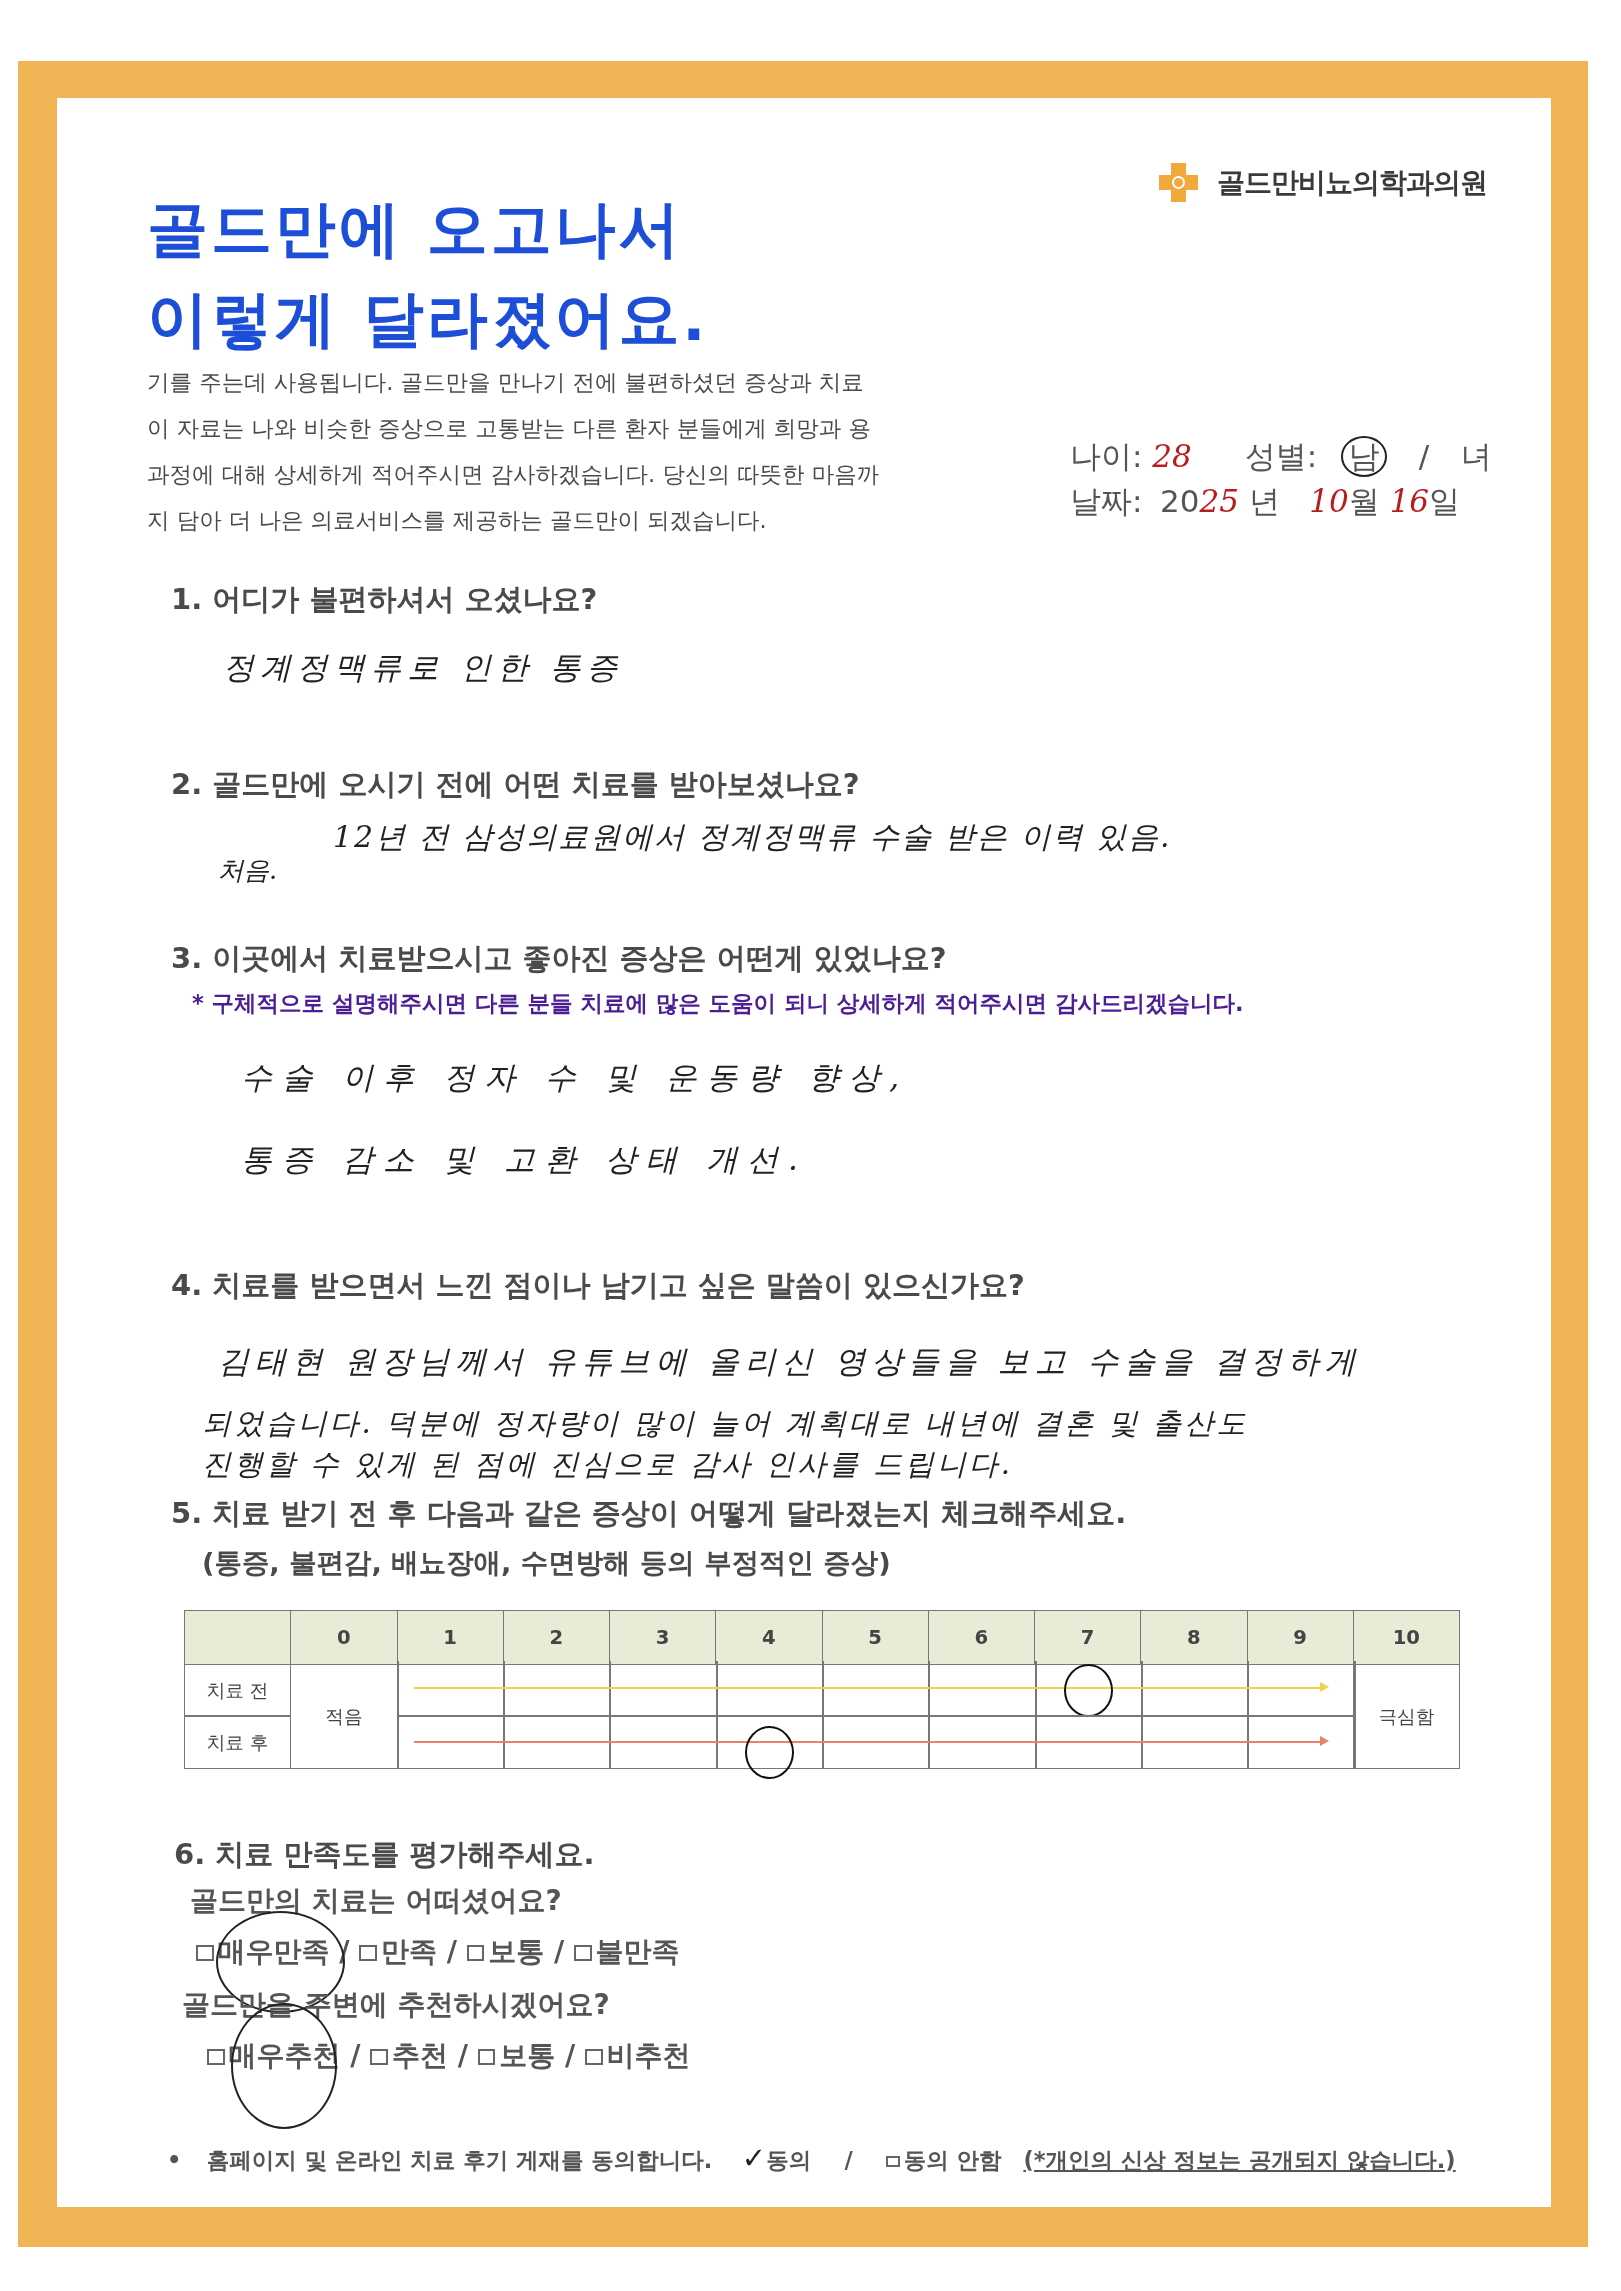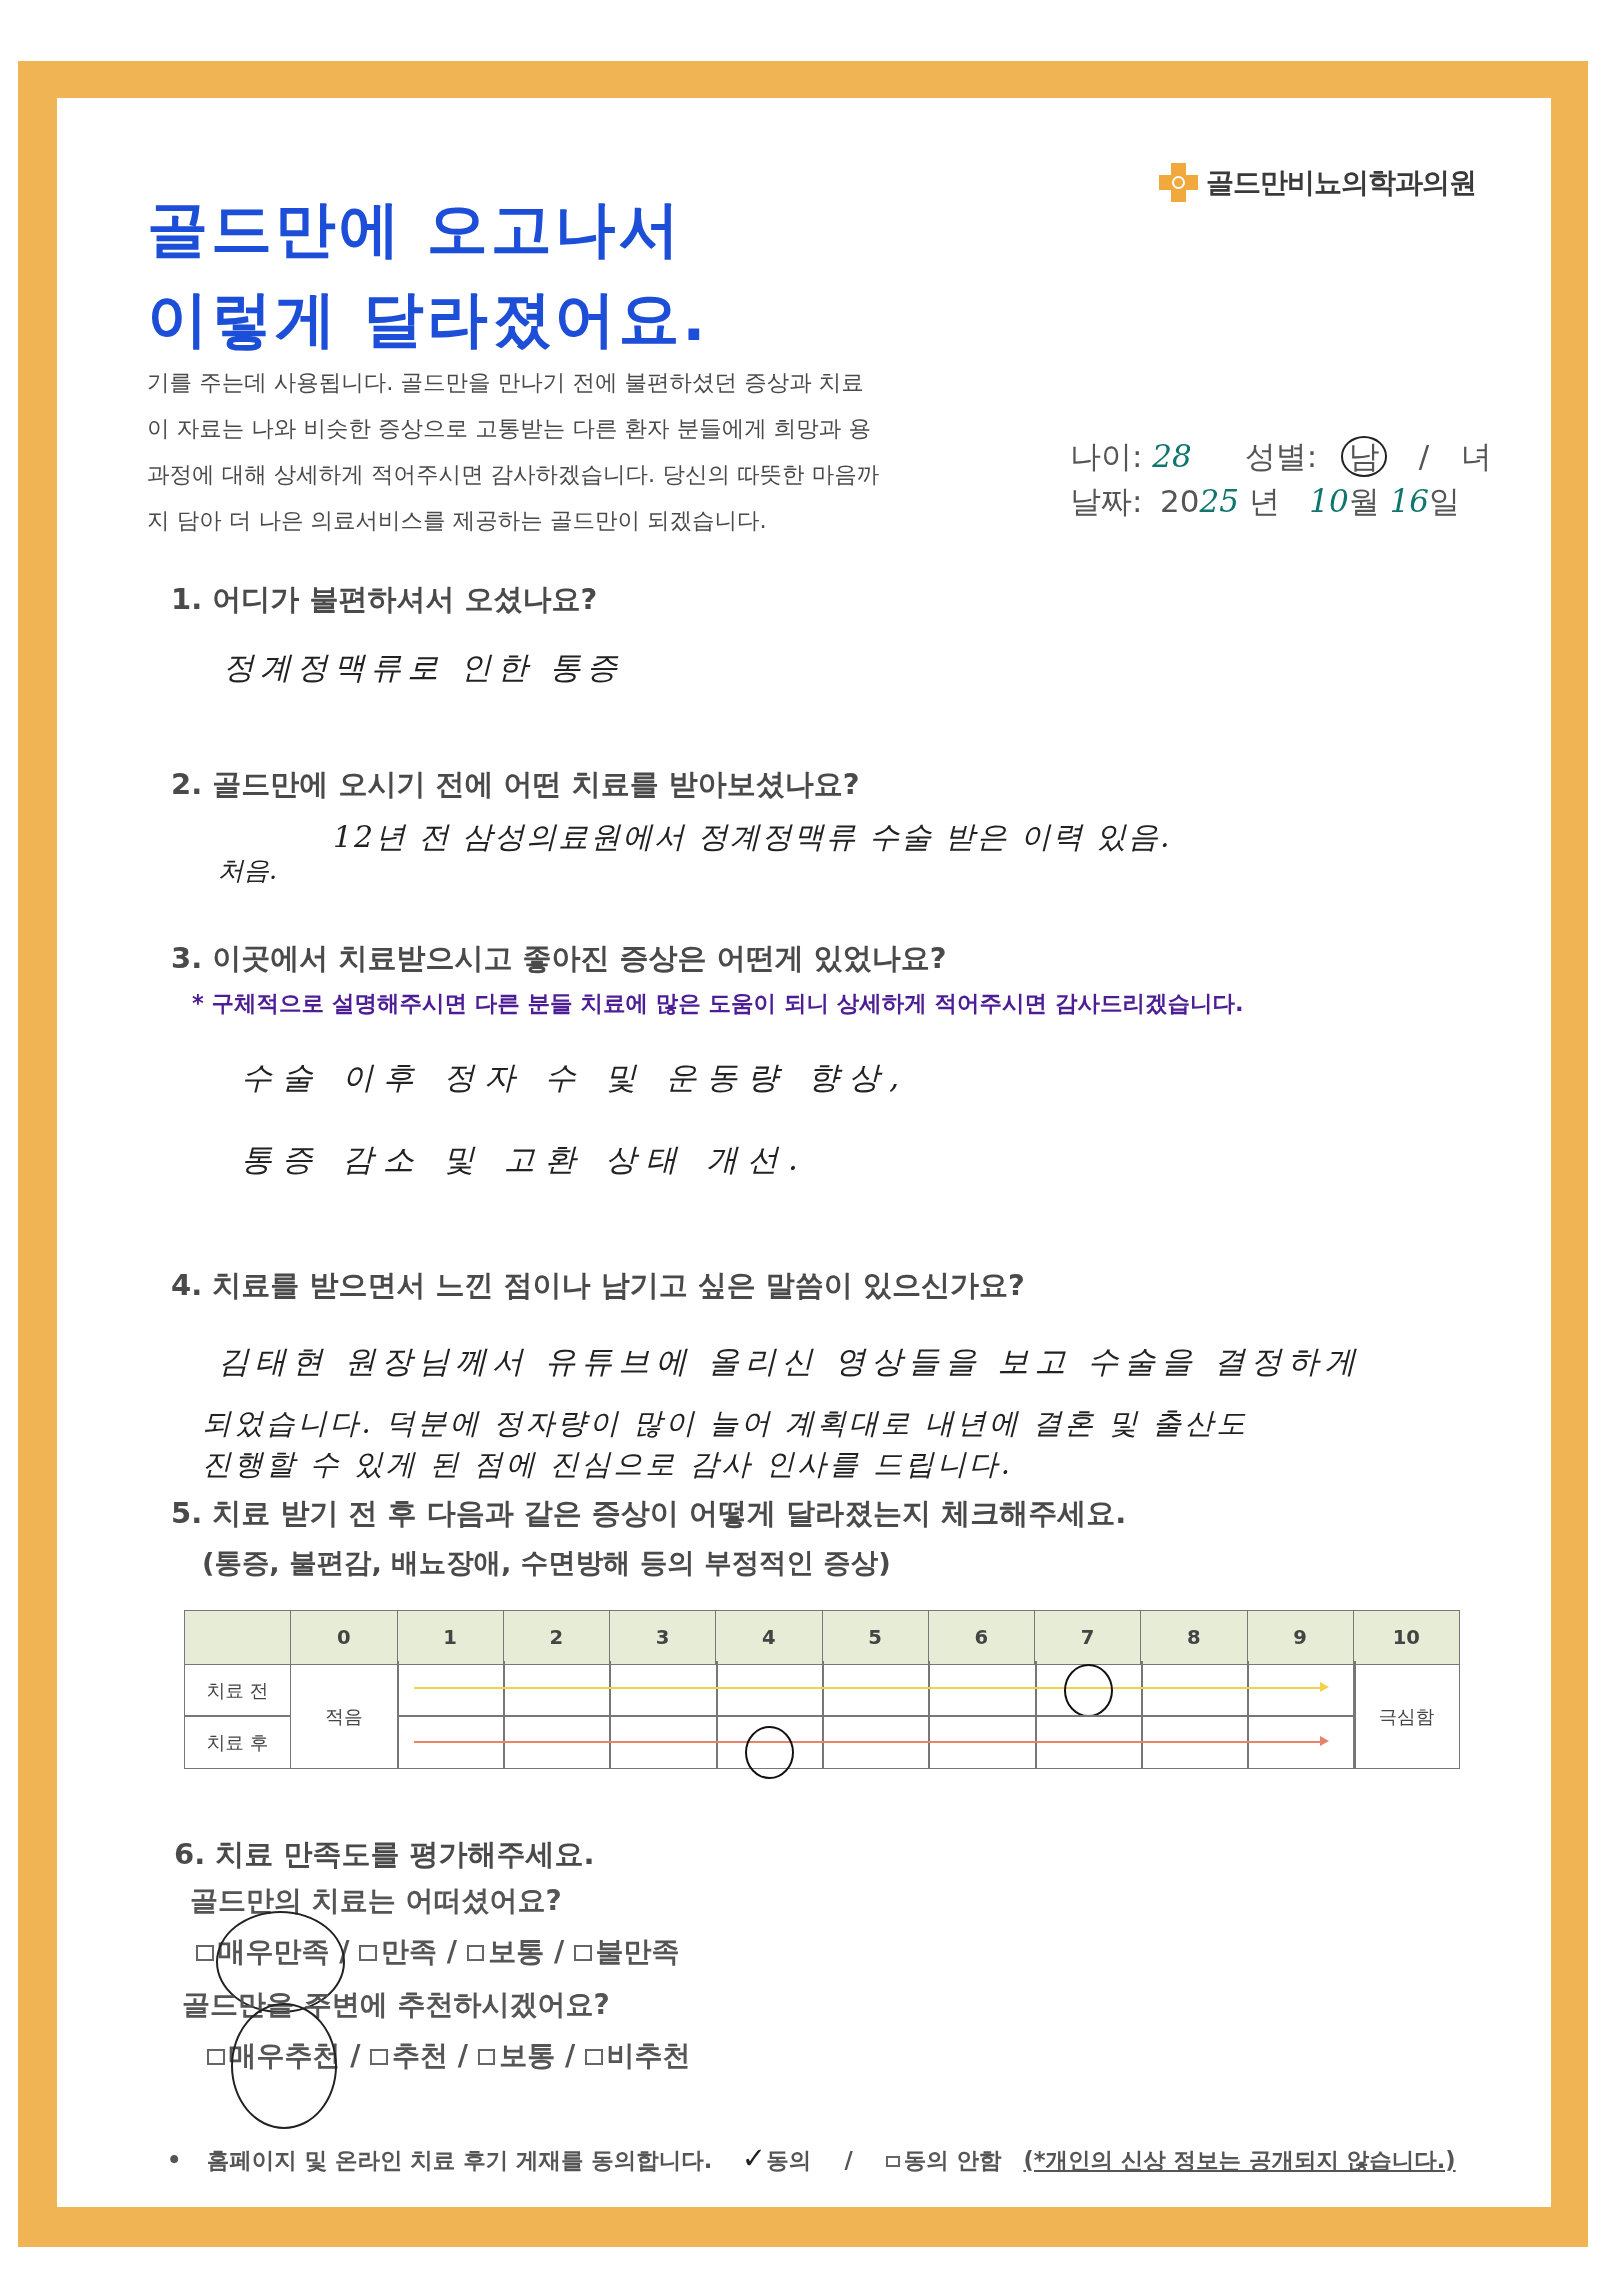--- a/index.html
+++ b/index.html
@@ -3,32 +3,32 @@
 <meta charset="utf-8">
 <style>
   html, body { margin:0; padding:0; background:#ffffff; }
   body { width:1621px; height:2292px; position:relative; overflow:hidden;
          font-family:"DejaVu Sans", "Liberation Sans", sans-serif; color:#4a4a4a; }
   .frame { position:absolute; left:17.6px; top:61px; width:1570px; height:2186px;
            background:#f0b455; }
   .inner { position:absolute; left:39px; top:37px; width:1494px; height:2109px; background:#ffffff; }
   .abs { position:absolute; }
 
-  .logo { left:1159px; top:163px; display:flex; align-items:center; gap:8px; }
+  .logo { left:1159px; top:163px; display:flex; align-items:center; gap:19px; }
   .logo-mark { width:39px; height:39px; position:relative; }
   .logo-mark .h { position:absolute; left:0; top:11.8px; width:39px; height:15.7px; background:#f2a93b; }
   .logo-mark .v { position:absolute; left:11.8px; top:0; width:15.7px; height:39px; background:#f2a93b; }
   .logo-mark .c { position:absolute; left:12.7px; top:12.7px; width:13.7px; height:13.7px; border:2px solid #fff; border-radius:50%; box-sizing:border-box; }
   .logo-text { font-size:28px; font-weight:bold; color:#3a3a3a; letter-spacing:-1px; }
 
   .title { left:147px; top:184px; font-size:61px; font-weight:bold; color:#1d4ed8; line-height:90px; letter-spacing:2.9px; }
   .intro { left:147px; top:359px; width:765px; font-size:22.5px; line-height:46px; color:#4a4a4a; }
 
   .meta { left:1070px; top:434px; font-size:31px; color:#555; line-height:45px; }
-  .meta .hand { font-family:"DejaVu Serif", serif; font-style:italic; color:#0f766e; }
+  .meta .hand { font-family:"DejaVu Serif", serif; font-style:italic; color:#b91c1c; }
   .circled { display:inline-block; border:2px solid #222; border-radius:50%; padding:0 5.9px; line-height:37px; }
 
   .q { font-size:29px; font-weight:bold; color:#4a4a4a; }
   .hint { font-size:22.5px; color:#4c1d95; font-weight:bold; }
   .hw { font-family:"DejaVu Serif", serif; font-style:italic; color:#222; font-size:31px; white-space:nowrap; }
 
   table.scale { position:absolute; left:184px; top:1610px; width:1276px; height:159px;
                 border-collapse:collapse; table-layout:fixed; }
   table.scale td { border:1.5px solid #777; text-align:center; font-size:18.6px; color:#444; position:relative; }
   table.scale tr.head td { background:#e6ecd6; font-weight:bold; font-size:19.6px; height:51px; }

